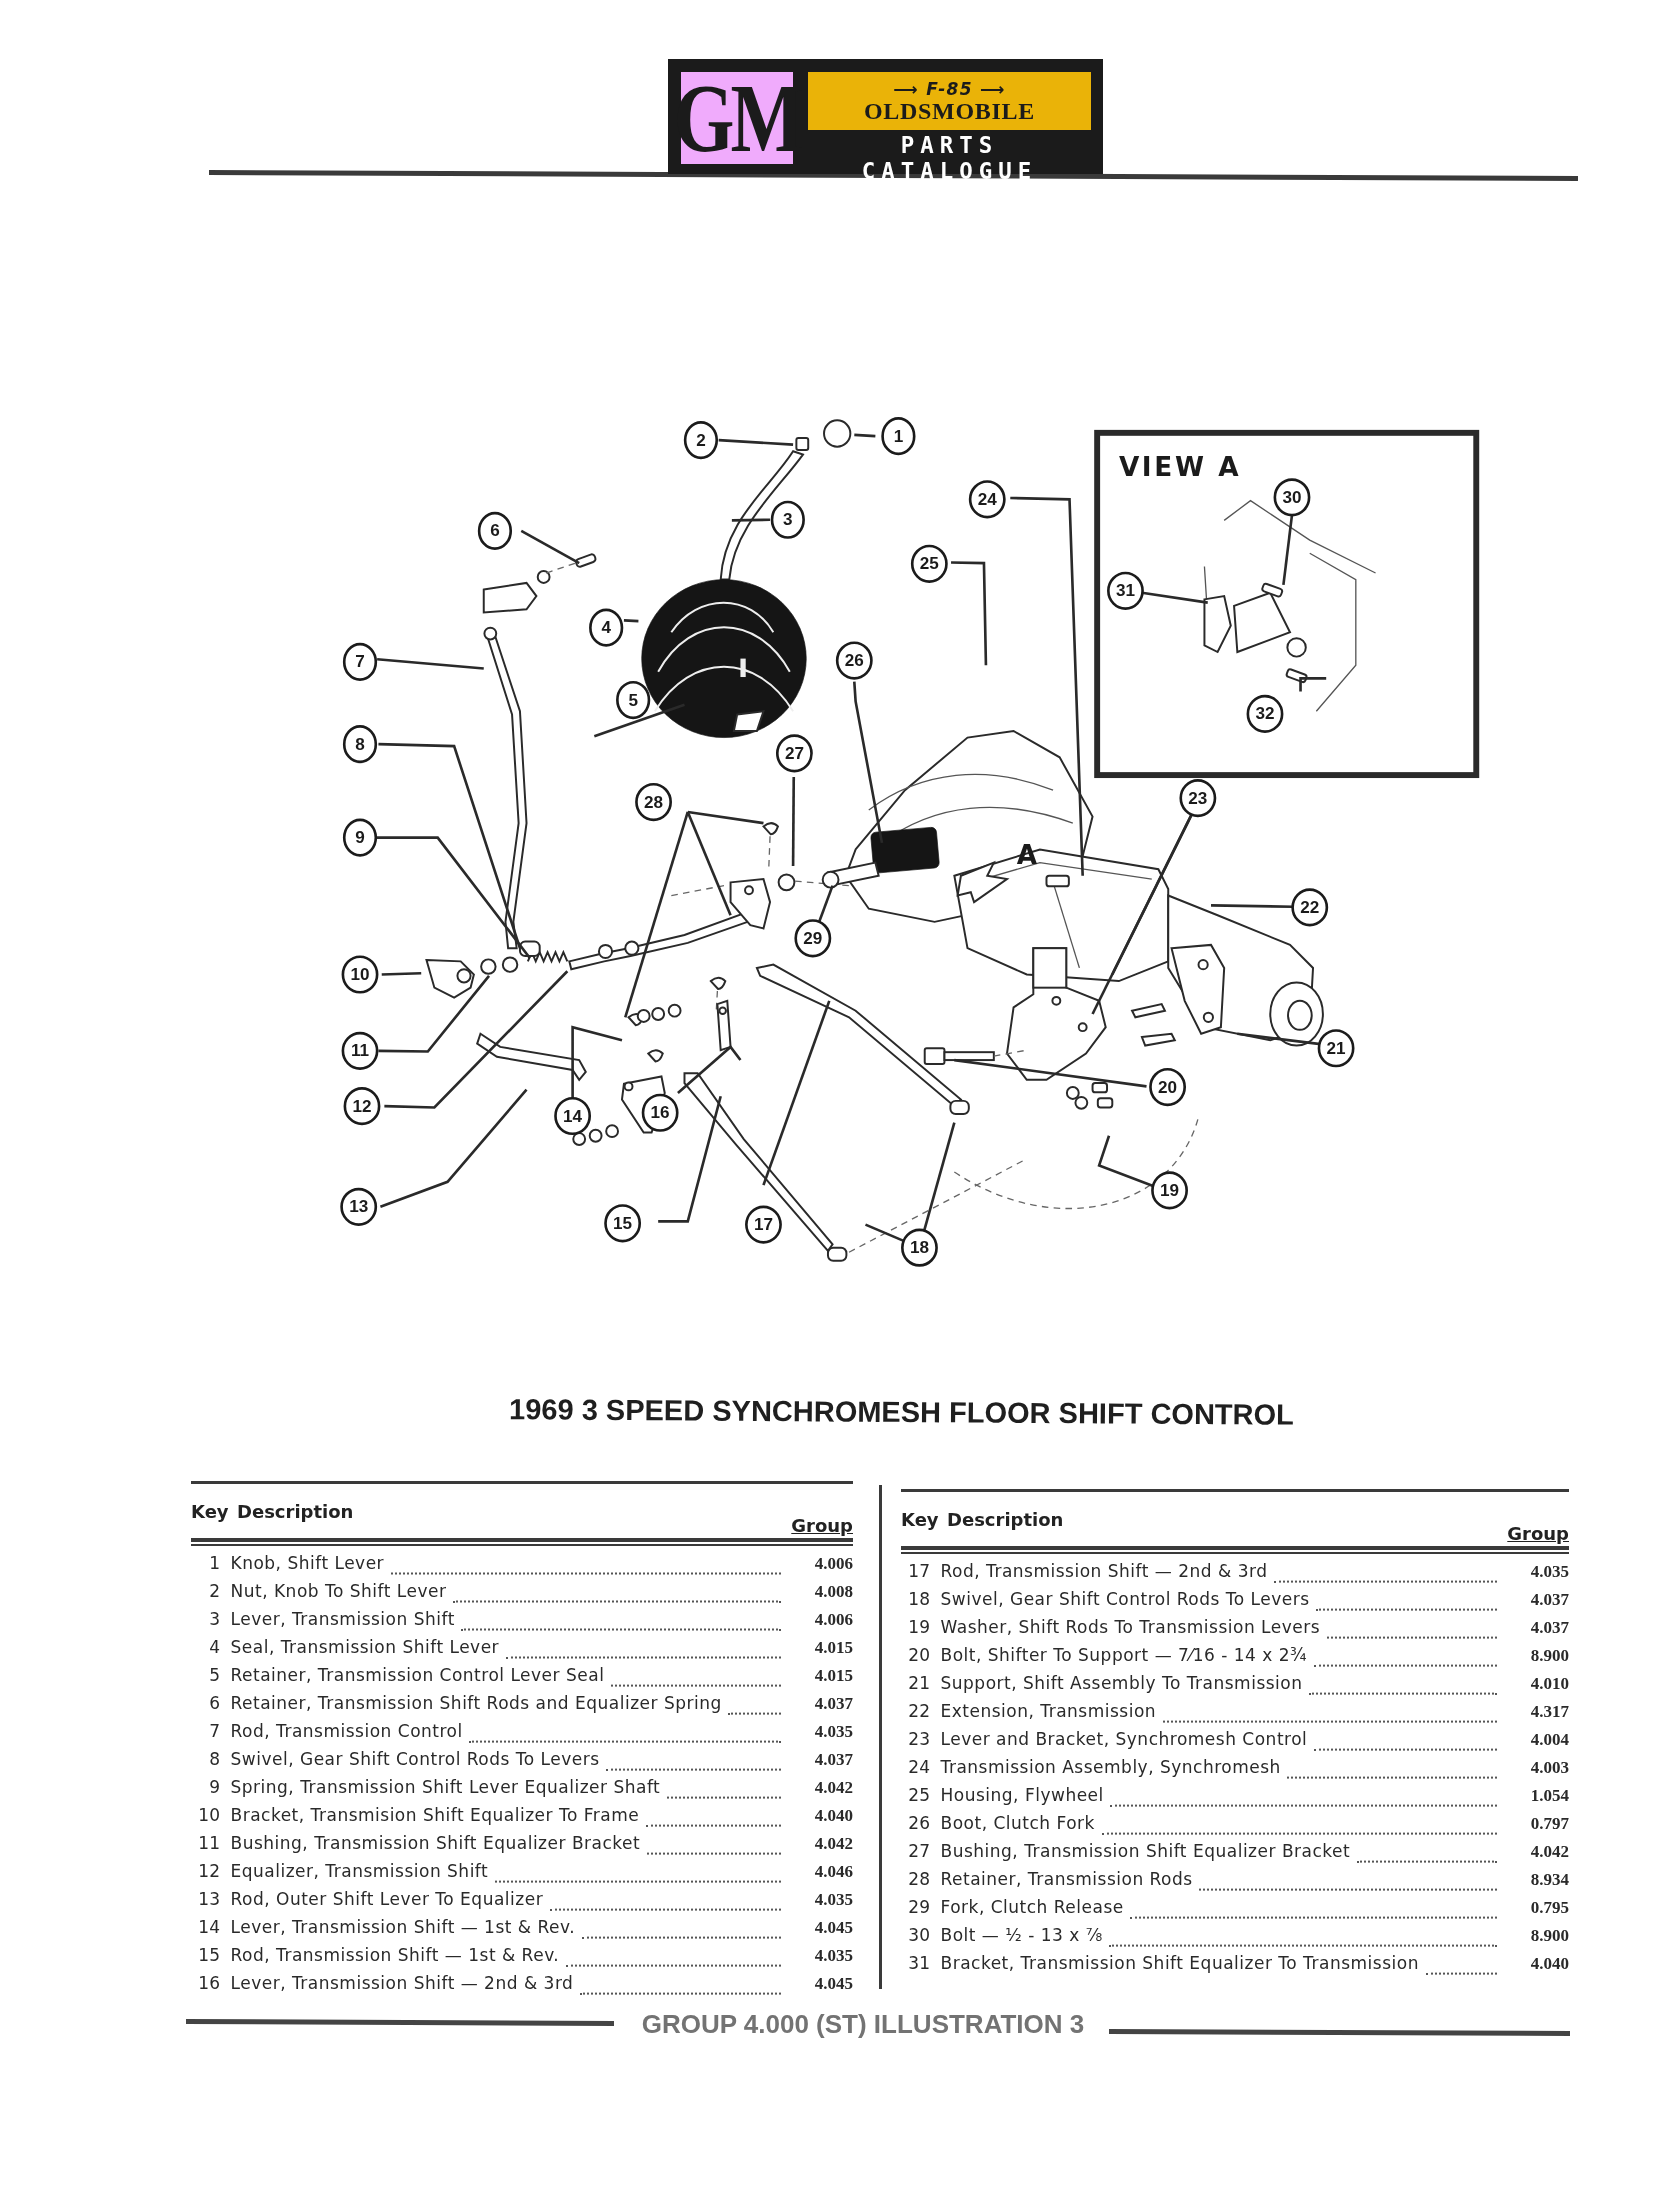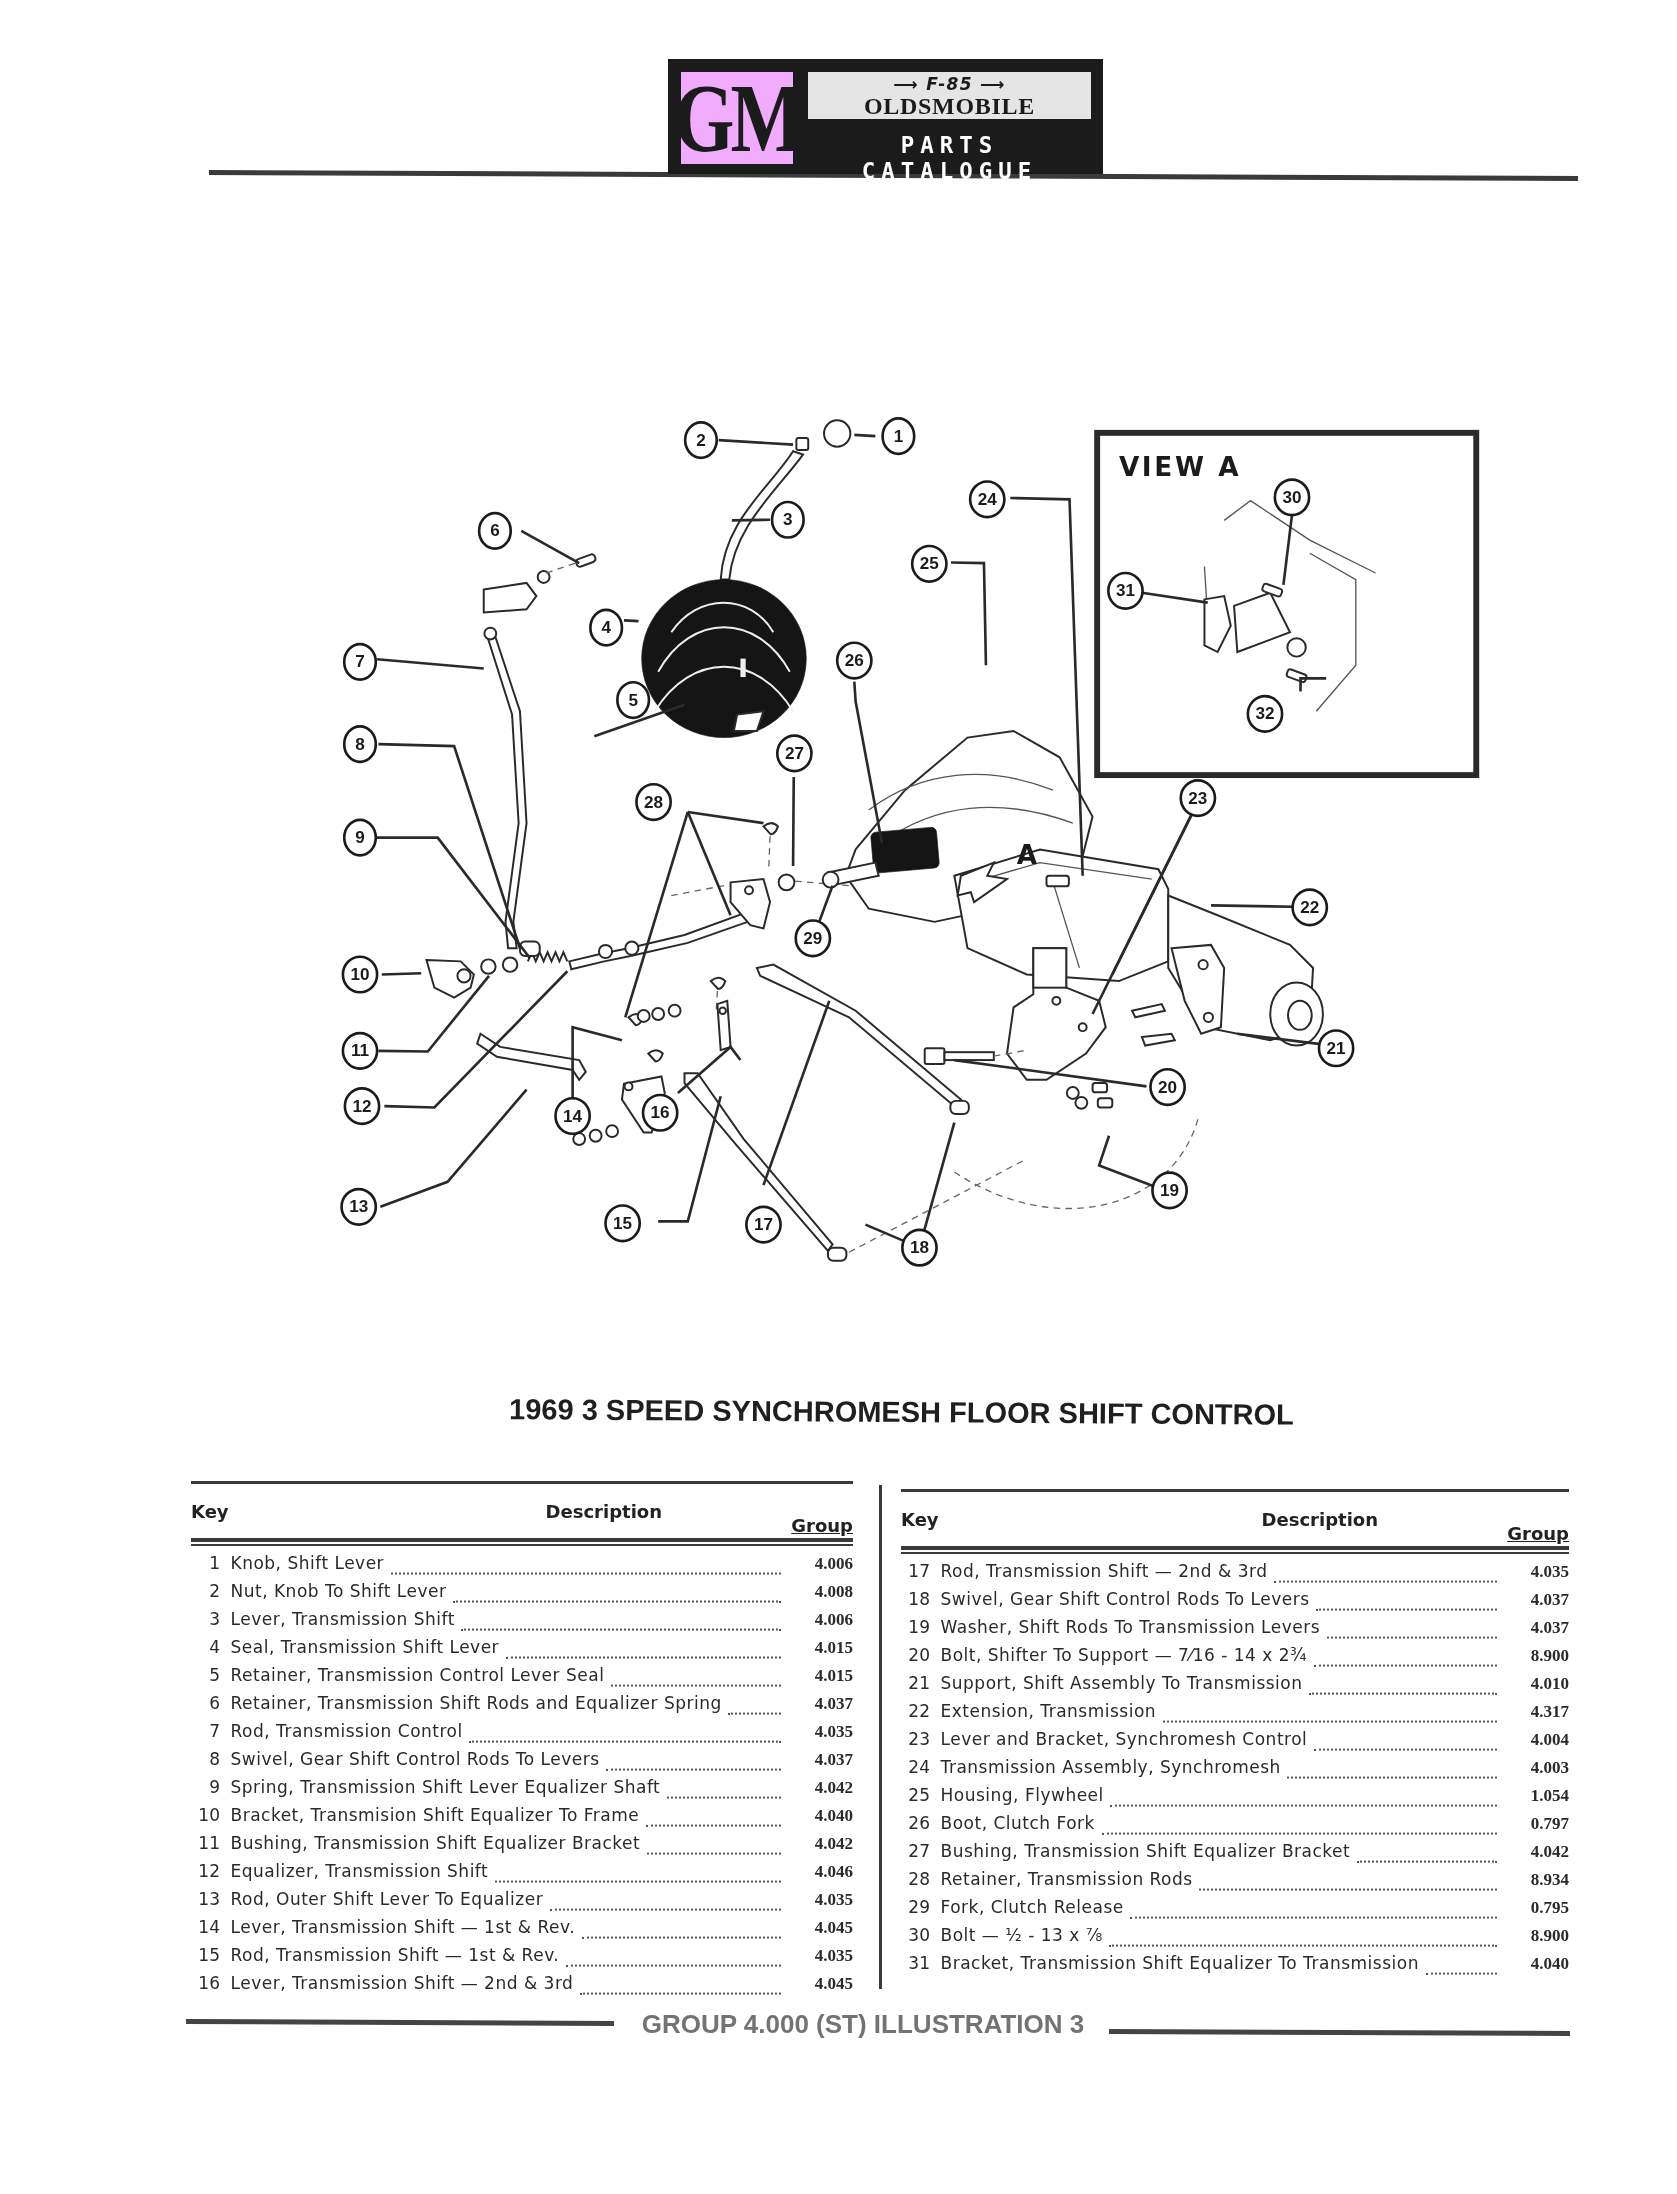--- a/index.html
+++ b/index.html
@@ -8,22 +8,22 @@
 
   
   #hdr-rule { position: absolute; left: 209px; top: 170px; width: 1369px; height: 5.3px;
               background: #3a3a3a; transform: rotate(0.25deg); transform-origin: left center; }
   #logo-block { position: absolute; left: 668px; top: 59px; width: 435px; height: 115px;
                 background: #1b1b1b; }
   #gm-box { position: absolute; left: 681px; top: 72px; width: 112px; height: 92px;
             background: #f0abfc; display: flex; align-items: center; justify-content: center; }
   #gm-text { font-family: "Liberation Serif", "DejaVu Serif", serif; font-size: 78px;
              font-weight: bold; letter-spacing: -4px; color: #1b1b1b; transform: scaleY(1.25); }
-  #olds-box { position: absolute; left: 808px; top: 72px; width: 283px; height: 47px;
-              background: #e5e5e5; display: flex; flex-direction: column; align-items: center; justify-content: center; }
+  #olds-box { position: absolute; left: 808px; top: 72px; width: 283px; height: 58px;
+              background: #eab308; display: flex; flex-direction: column; align-items: center; justify-content: center; }
   #f85-line { font-family: "DejaVu Sans", sans-serif; font-size: 17px; font-weight: bold;
               font-style: italic; color: #1b1b1b; letter-spacing: 1.3px; }
   #olds-text { font-family: "Liberation Serif", "DejaVu Serif", serif; font-size: 24px;
                font-weight: bold; color: #1b1b1b; letter-spacing: 0.7px; line-height: 24px; }
   #catalogue-text { position: absolute; left: 808px; top: 132px; width: 283px; text-align: center;
                     color: #fff; font-family: "DejaVu Sans Mono", monospace; font-size: 22.4px;
                     letter-spacing: 6px; font-weight: bold; }
 
   
   #diagram { position: absolute; left: 0; top: 0; width: 1677px; height: 1383px; pointer-events: none; }
@@ -46,21 +46,21 @@
            transform: rotate(0.4deg); }
 
   
   .parts-table { position: absolute; font-family: "DejaVu Sans", sans-serif; }
   #table-left { left: 191px; top: 1481px; width: 662px; }
   #table-right { left: 901px; top: 1489px; width: 668px; }
   .tbl-rule { height: 3.3px; background: #3a3a3a; }
   .tbl-rule.double { height: 2px; margin-top: 2.6px; }
   .tbl-head { display: flex; align-items: flex-end; height: 54px; font-weight: bold; font-size: 18px; color: #222; }
   .tbl-head .h-key { width: 46px; align-self: center; }
-  .tbl-head .h-desc { flex: 1; text-align: right; align-self: center; padding-right: 125px; }
+  .tbl-head .h-desc { flex: 1; text-align: left; align-self: center; padding-right: 125px; }
   .tbl-head .h-group { width: 66px; text-align: right; padding-bottom: 2.6px; text-decoration: underline; }
   .tbl-body { padding-top: 6.6px; }
   .row { display: flex; align-items: baseline; height: 28px; font-size: 17px; color: #2a2a2a; }
   .row .k { width: 29px; text-align: right; padding-right: 10.5px; flex: none; }
   .row .d { flex: none; white-space: nowrap; letter-spacing: 0.5px; }
   .row .dots { flex: 1; border-bottom: 2px dotted #555; margin: 0 9.2px 0 6.6px; height: 0; align-self: center; transform: translateY(6.6px); }
   .row .g { width: 63px; text-align: right; flex: none; font-weight: bold; color: #2a2a2a; font-family: Liberation Serif, serif; }
   #col-divider { position: absolute; left: 879px; top: 1485px; width: 2.6px; height: 504px; background: #3a3a3a; }
 
   

